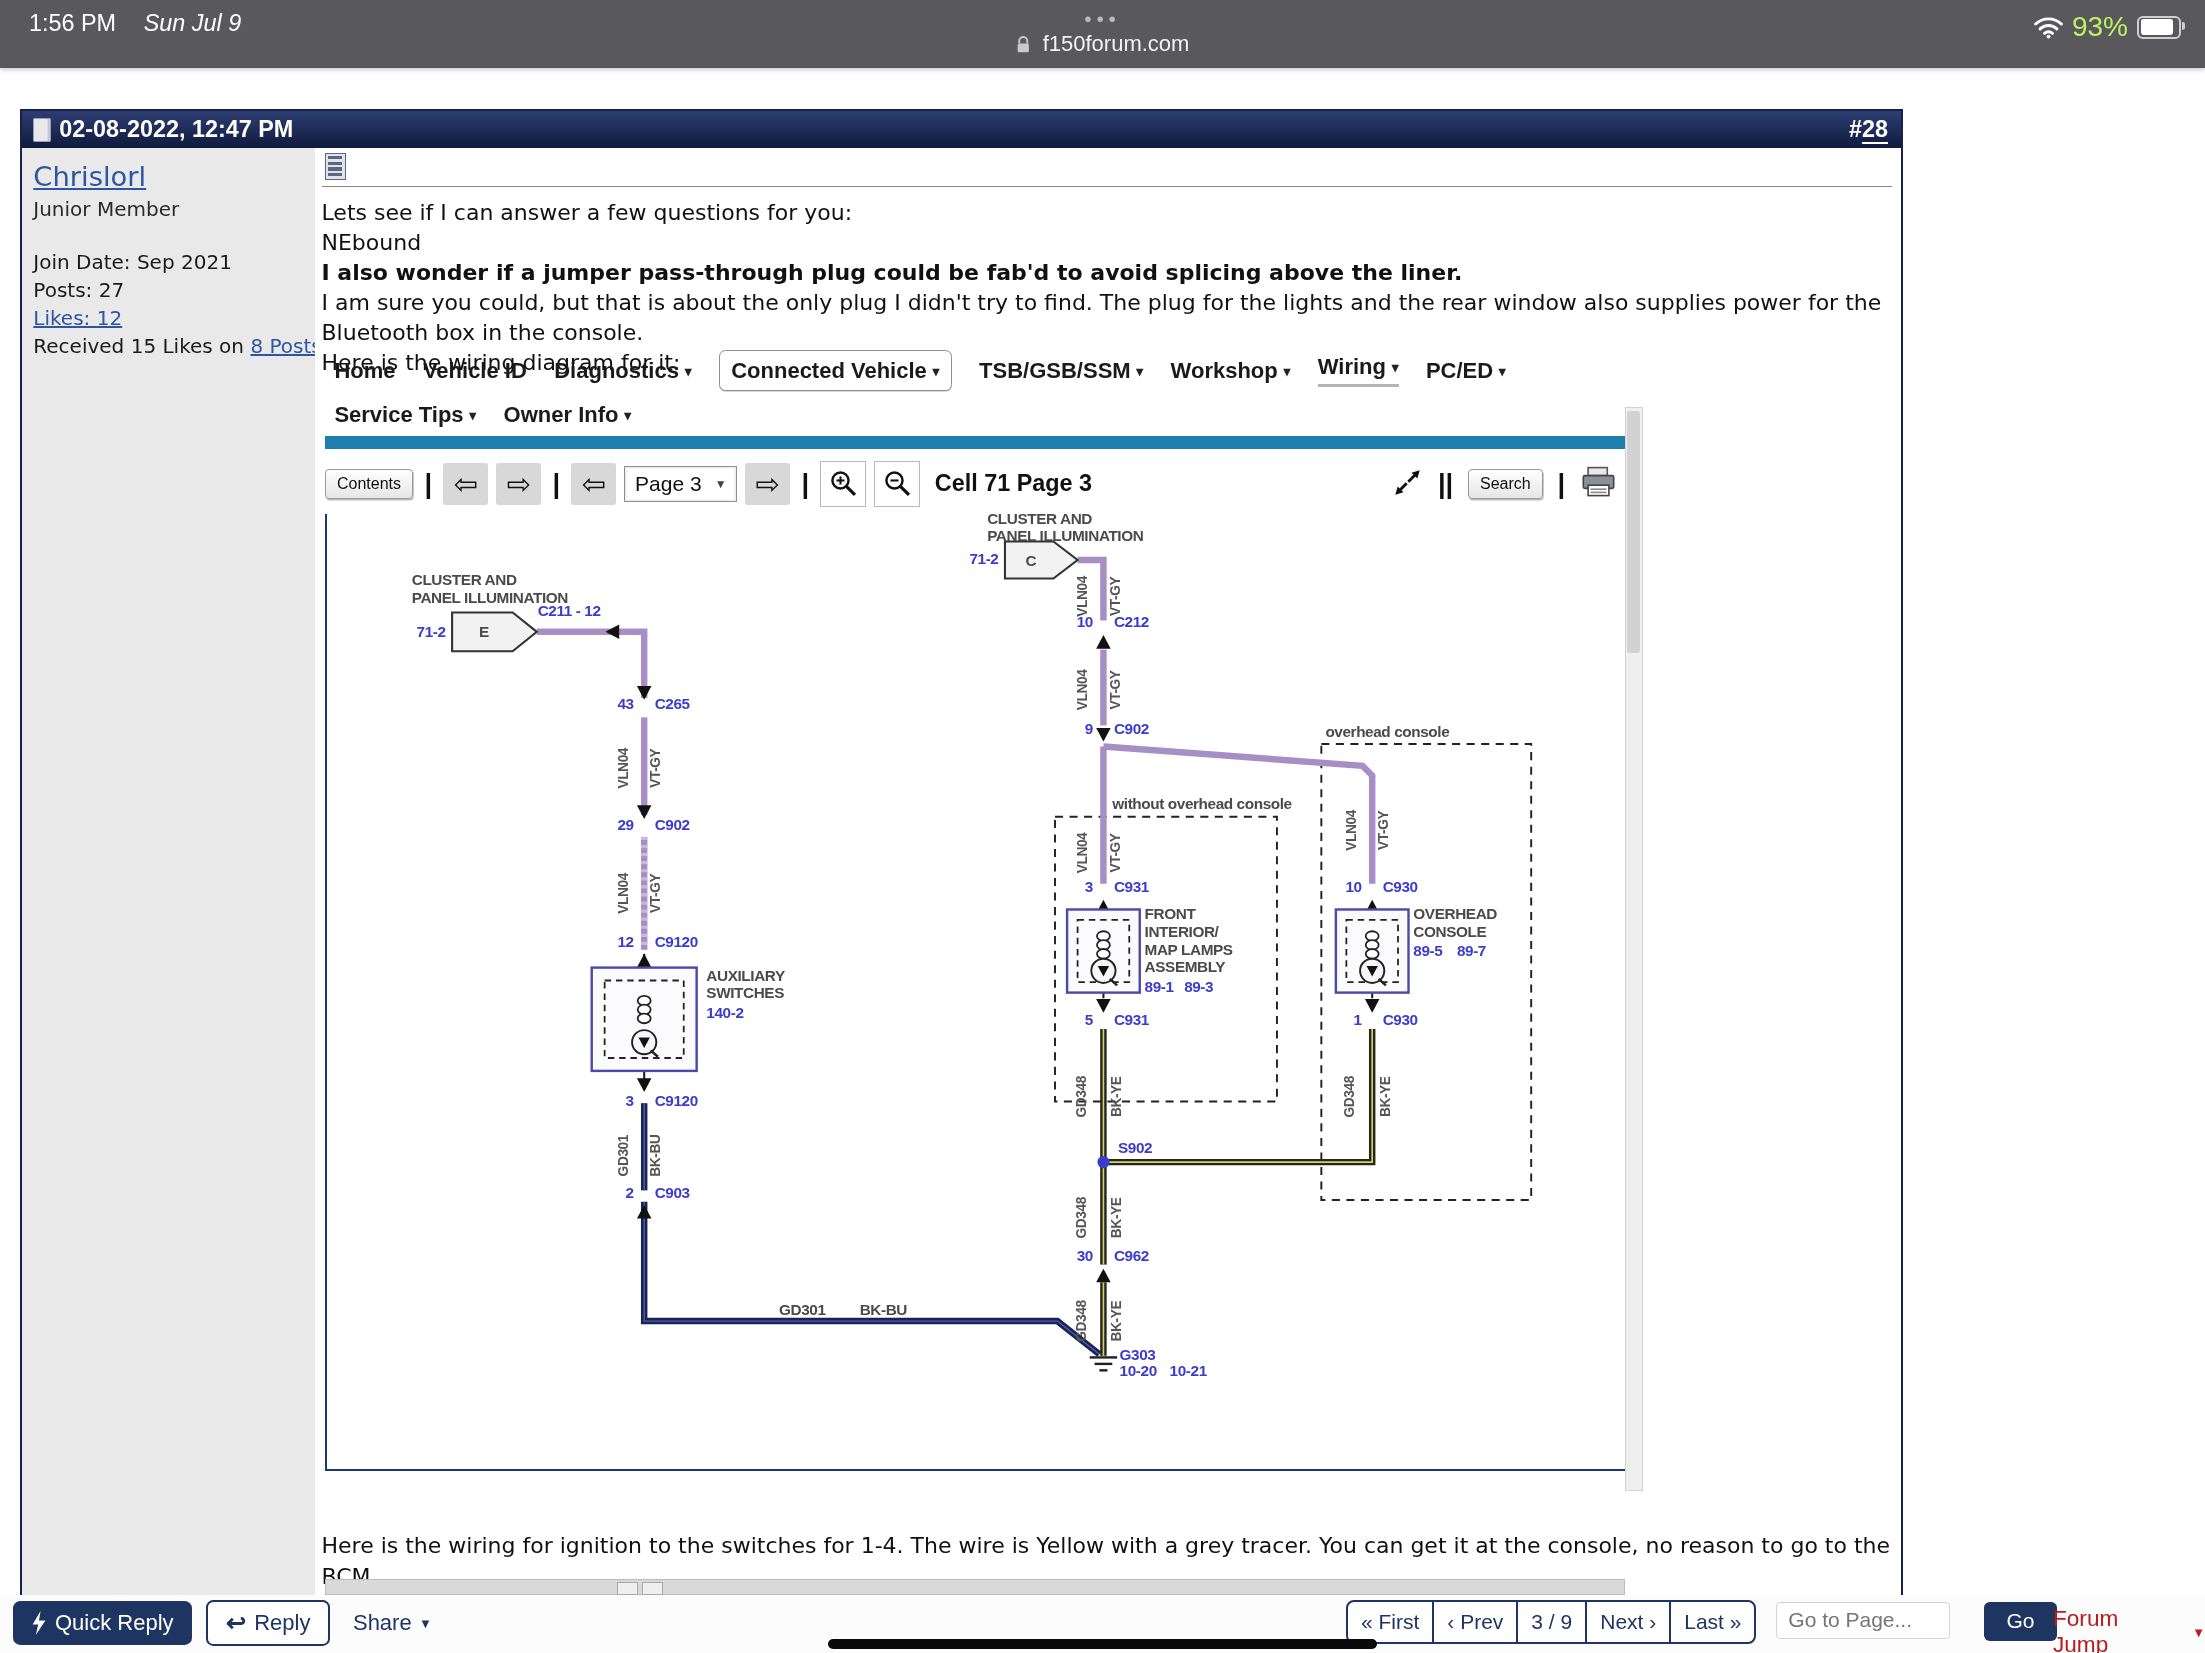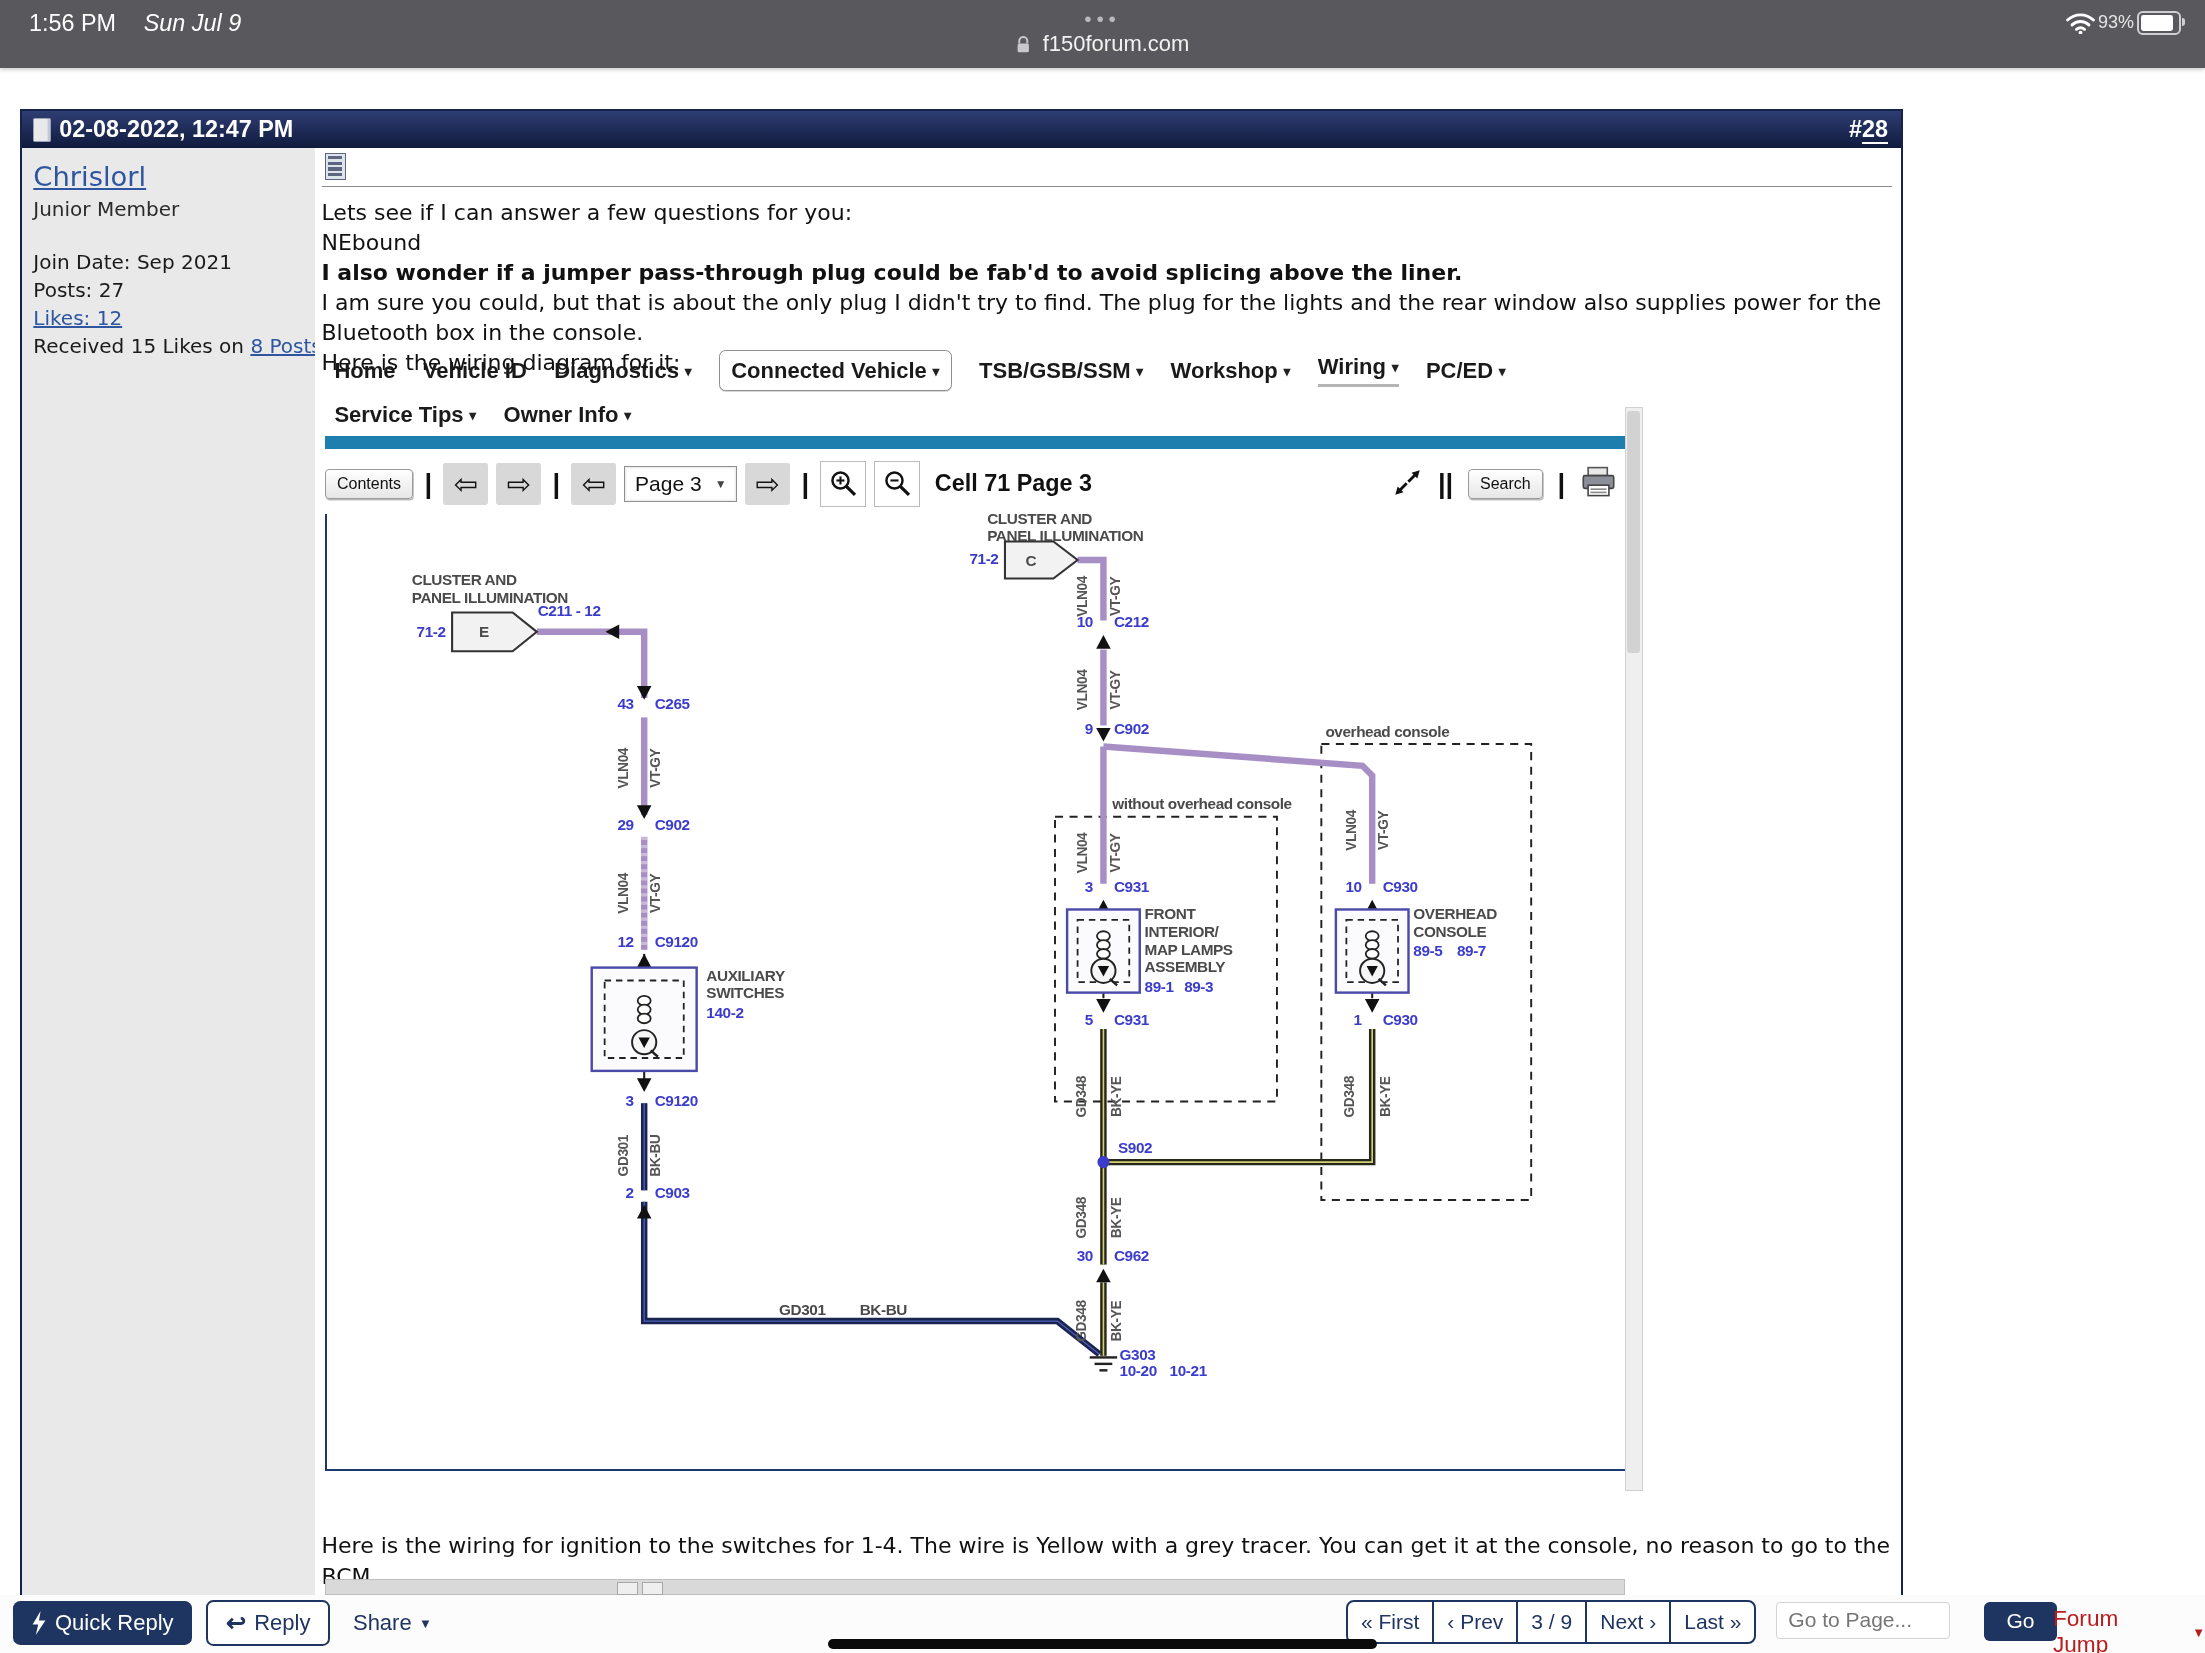--- a/index.html
+++ b/index.html
@@ -5,21 +5,21 @@
   html,body{margin:0;padding:0;}
   body{width:2205px;height:1653px;position:relative;background:#ffffff;font-family:"Liberation Sans",sans-serif;overflow:hidden;}
 
   
   .status-bar{position:absolute;left:0;top:0;width:2205px;height:68px;background:#59585c;color:#fff;box-shadow:0 1.6px 4.8px rgba(0,0,0,.25);}
   .sb-left{position:absolute;left:29px;top:9.7px;font-size:23.4px;color:#fff;}
   .sb-left .sb-date{margin-left:21px;font-style:italic;}
   .sb-dots{position:absolute;left:0;right:0;top:6.5px;text-align:center;color:#b9b9bb;font-size:21px;letter-spacing:4.8px;}
   .sb-url{position:absolute;left:0;right:0;top:31px;text-align:center;font-size:22px;color:#f2f2f2;}
   .sb-url svg{vertical-align:-3.2px;margin-right:6.5px;}
-  .sb-right{position:absolute;right:24px;top:11.3px;display:flex;align-items:center;gap:3px;font-size:18px;color:#e5e5e5;}
+  .sb-right{position:absolute;right:24px;top:11.3px;display:flex;align-items:center;gap:9px;font-size:28px;color:#bef264;}
   .battery{width:40px;height:19.4px;border:2px solid #cfcfd2;border-radius:5.7px;position:relative;}
   .battery .fill{position:absolute;left:1.6px;top:1.6px;bottom:1.6px;width:32px;background:#fff;border-radius:2.4px;}
   .battery .nub{position:absolute;right:-5.7px;top:4.8px;width:3.2px;height:8px;background:#cfcfd2;border-radius:0 2.4px 2.4px 0;}
 
   
   .post-box{position:absolute;left:20px;top:109px;width:1883px;height:1544px;border:2.4px solid #15224c;background:#fff;box-sizing:border-box;}
   .post-header{position:absolute;left:0;top:0;right:0;height:37px;background:linear-gradient(#2e3e73,#101a3d);color:#fff;font-size:23.4px;font-weight:bold;line-height:37px;}
   .ph-date{position:absolute;left:11.3px;top:0;display:flex;align-items:center;gap:8px;height:37px;}
   .doc-icon{width:16px;height:22px;background:#e9e9ec;border:0.8px solid #9aa0b5;border-radius:1.6px;box-shadow:inset -2.4px 0 0 #c4c8d6;}
   .ph-num{position:absolute;right:13px;top:0;}

